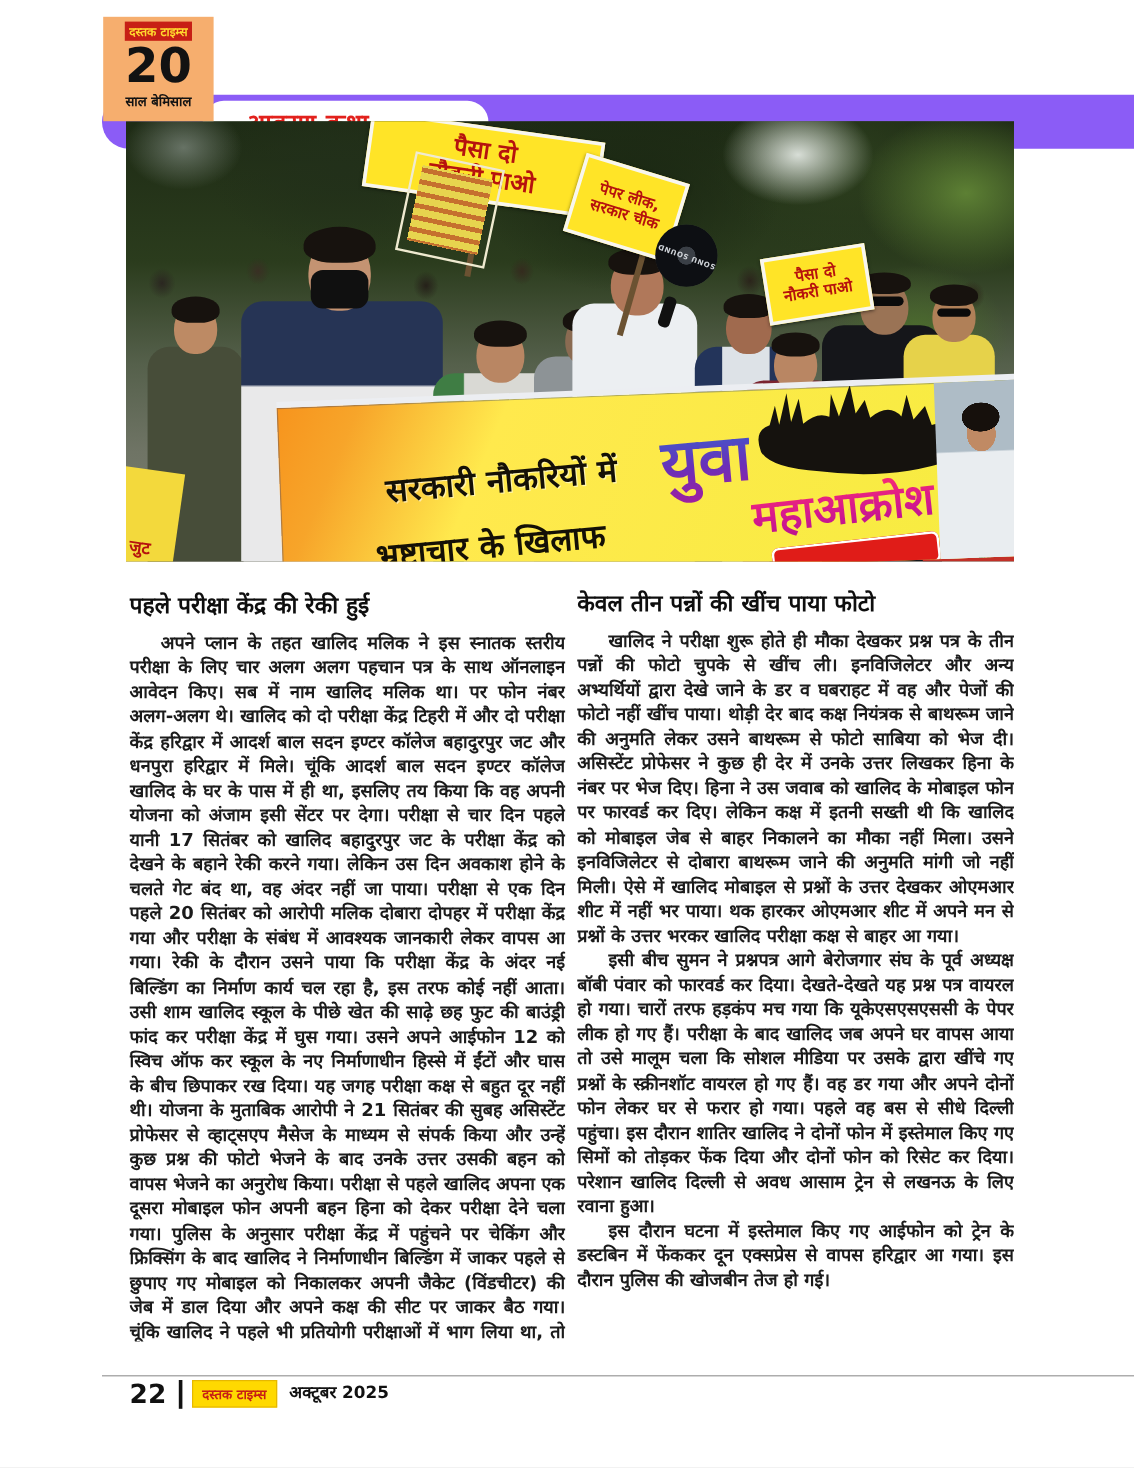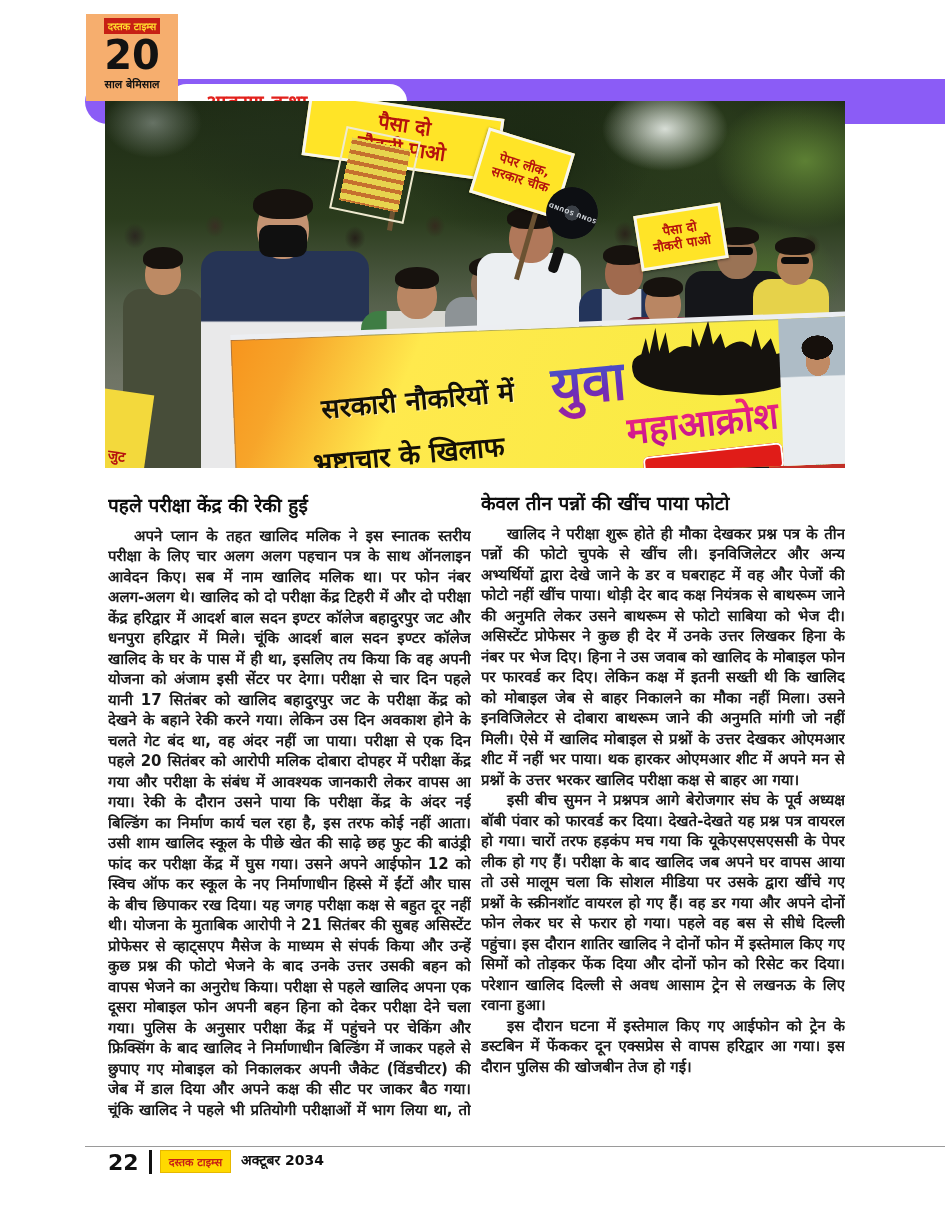--- a/index.html
+++ b/index.html
@@ -301,16 +301,16 @@
     <p class="para indent">खालिद ने परीक्षा शुरू होते ही मौका देखकर प्रश्न पत्र के तीन पन्नों की फोटो चुपके से खींच ली। इनविजिलेटर और अन्य अभ्यर्थियों द्वारा देखे जाने के डर व घबराहट में वह और पेजों की फोटो नहीं खींच पाया। थोड़ी देर बाद कक्ष नियंत्रक से बाथरूम जाने की अनुमति लेकर उसने बाथरूम से फोटो साबिया को भेज दी। असिस्टेंट प्रोफेसर ने कुछ ही देर में उनके उत्तर लिखकर हिना के नंबर पर भेज दिए। हिना ने उस जवाब को खालिद के मोबाइल फोन पर फारवर्ड कर दिए। लेकिन कक्ष में इतनी सख्ती थी कि खालिद को मोबाइल जेब से बाहर निकालने का मौका नहीं मिला। उसने इनविजिलेटर से दोबारा बाथरूम जाने की अनुमति मांगी जो नहीं मिली। ऐसे में खालिद मोबाइल से प्रश्नों के उत्तर देखकर ओएमआर शीट में नहीं भर पाया। थक हारकर ओएमआर शीट में अपने मन से प्रश्नों के उत्तर भरकर खालिद परीक्षा कक्ष से बाहर आ गया।</p>
     <p class="para indent">इसी बीच सुमन ने प्रश्नपत्र आगे बेरोजगार संघ के पूर्व अध्यक्ष बॉबी पंवार को फारवर्ड कर दिया।  देखते-देखते यह प्रश्न पत्र वायरल हो गया। चारों तरफ हड़कंप मच गया कि यूकेएसएसएससी के पेपर लीक हो गए हैं। परीक्षा के बाद खालिद जब अपने घर वापस आया तो उसे मालूम चला कि सोशल मीडिया पर उसके द्वारा खींचे गए प्रश्नों के स्क्रीनशॉट वायरल हो गए हैं। वह डर गया और अपने दोनों फोन लेकर घर से फरार हो गया। पहले वह बस से सीधे दिल्ली पहुंचा। इस दौरान शातिर खालिद ने दोनों फोन में इस्तेमाल किए गए सिमों को तोड़कर फेंक दिया और दोनों फोन को रिसेट कर दिया। परेशान खालिद दिल्ली से अवध आसाम ट्रेन से लखनऊ के लिए रवाना हुआ।</p>
     <p class="para indent">इस दौरान घटना में इस्तेमाल किए गए आईफोन को ट्रेन के डस्टबिन में फेंककर दून एक्सप्रेस से वापस हरिद्वार आ गया। इस दौरान पुलिस की खोजबीन तेज हो गई।</p>
   </div>
 
   <div class="footer-rule"></div>
   <div class="footer">
     <span class="footer-page">22</span>
     <span class="footer-div"></span>
     <span class="footer-logo">दस्तक टाइम्स</span>
-    <span class="footer-issue">अक्टूबर 2034</span>
+    <span class="footer-issue">अक्टूबर 2025</span>
   </div>
 
 </div>
 
 </body></html>

